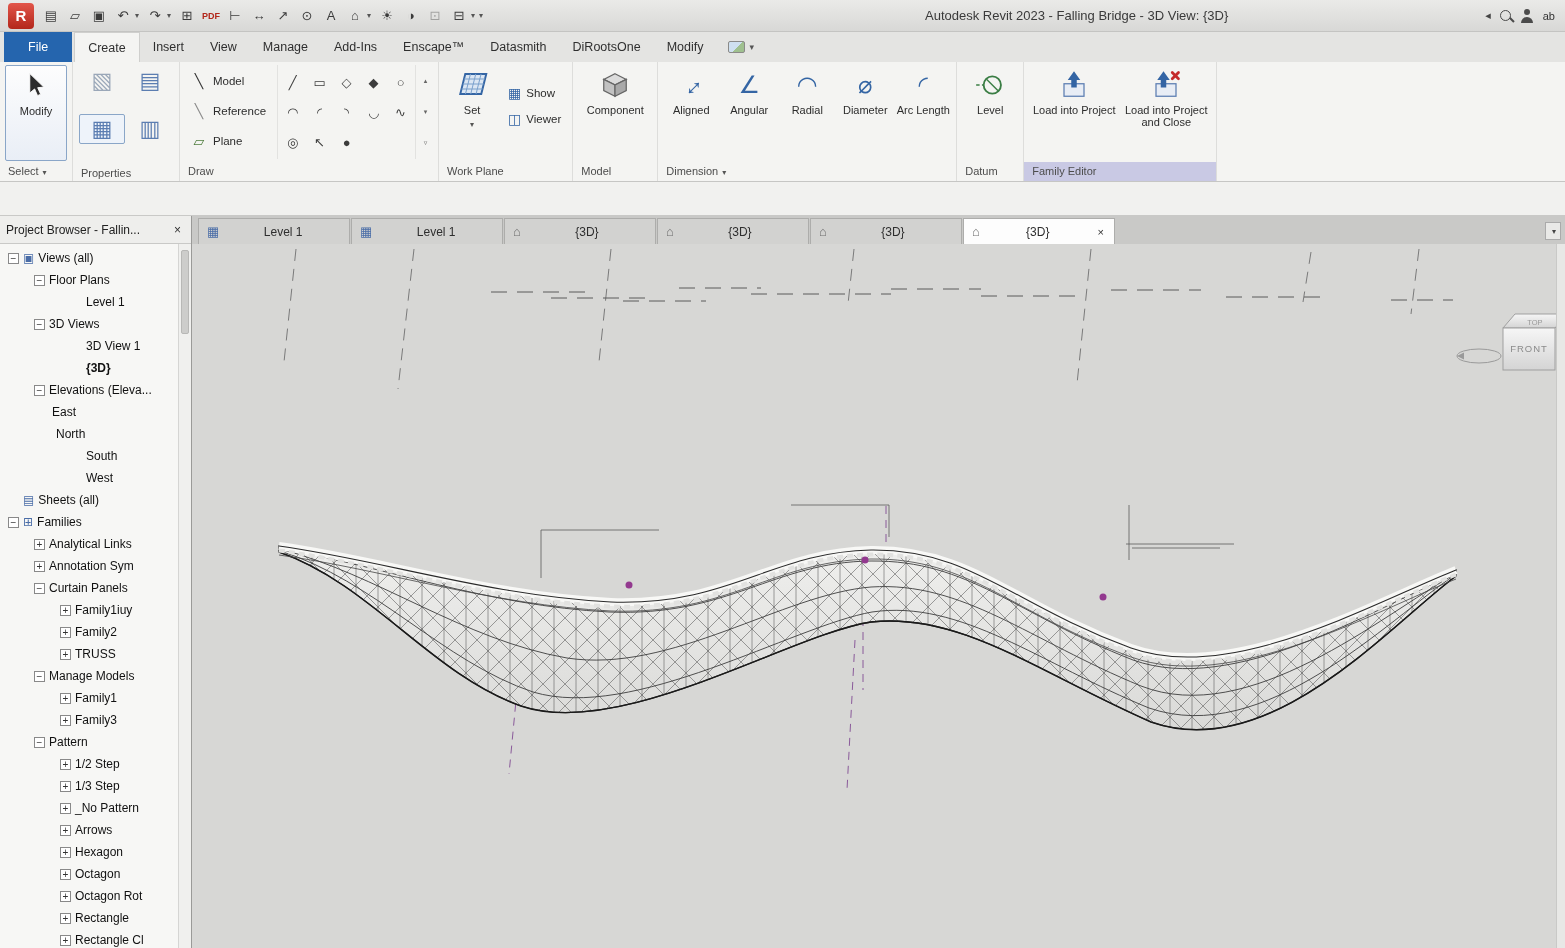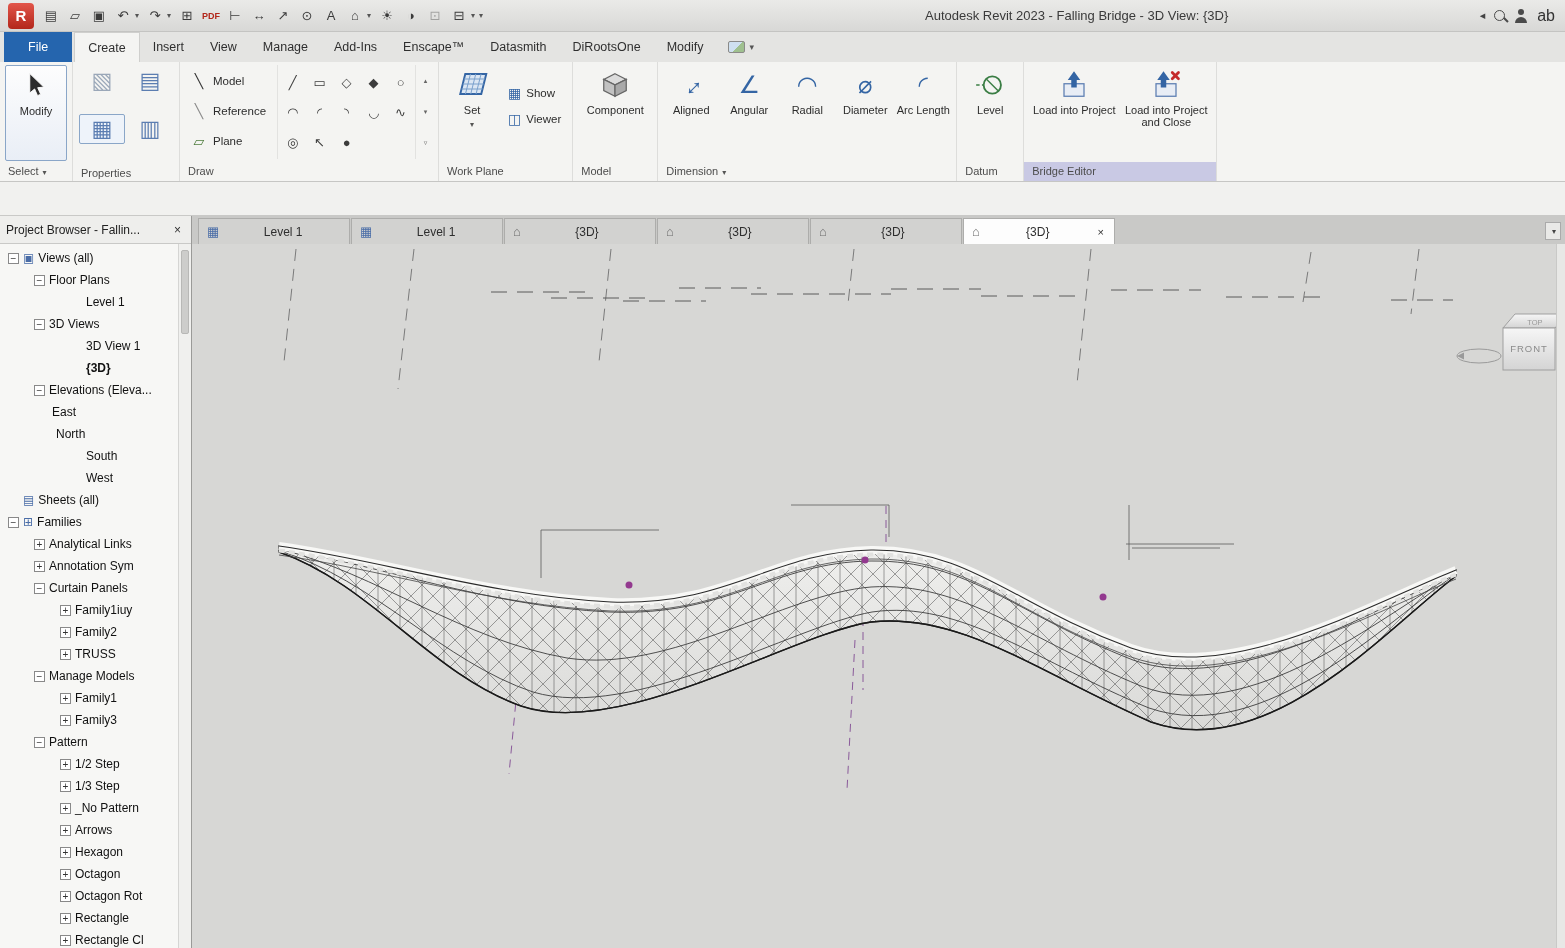--- a/index.html
+++ b/index.html
@@ -20,21 +20,21 @@
   .qbtn.dd{ min-width:10px; font-size:8px; color:#555; margin-left:-4px; }
   .qbtn.disabled{ opacity:.38; }
   .win-title{ position:absolute; left:925px; top:0; height:32px; line-height:32px; font-size:13px; color:#3a3a3a; white-space:nowrap; }
   .tb-right{ margin-left:auto; display:flex; align-items:center; gap:9px; padding-right:2px; }
   .back-arrow{ font-size:11px; color:#444; }
   .search-ic{ width:11px; height:11px; border:1.6px solid #4a4a4a; border-radius:50%; position:relative; display:inline-block; }
   .search-ic::after{ content:""; position:absolute; width:6px; height:1.6px; background:#4a4a4a; transform:rotate(45deg); right:-5px; bottom:-1px; }
   .user-ic{ width:14px; height:14px; position:relative; display:inline-block; }
   .user-ic::before{ content:""; position:absolute; left:4px; top:0; width:6px; height:6px; border-radius:50%; background:#4a4a4a; }
   .user-ic::after{ content:""; position:absolute; left:1px; bottom:0; width:12px; height:6px; border-radius:6px 6px 0 0; background:#4a4a4a; }
-  .user-label{ font-size:16px; color:#333; }
+  .user-label{ font-size:11px; color:#333; }
 
   
   .tabrow{ height:30px; background:#e4e4e2; display:flex; align-items:stretch; padding-left:4px; flex:none; }
   .rtab{ height:30px; line-height:30px; padding:0 13px; font-size:12.5px; color:#2f2f2f; cursor:default; white-space:nowrap; }
   .rtab.file{ background:var(--file-tab,#2565ae); color:#fff; padding:0 24px; margin-right:2px; }
   .rtab.active{ background:#f4f4f2; border:1px solid #cfcfcd; border-bottom:none; }
   .ribbon-extra{ display:flex; align-items:center; gap:4px; padding:0 12px; border:none; background:transparent; font-size:9px; color:#555; font-family:inherit; }
   .ribbon-extra .pic{ width:17px; height:12px; border:1px solid #8a8a88; border-radius:2px; background:linear-gradient(135deg,#cfe0f0 55%,#9fc08f 55%); }
 
   
@@ -355,21 +355,21 @@
                 <path d="M10 1 L15 8 H12.2 V14 H7.8 V8 H5 Z" fill="#3465a4"></path>
                 <g stroke="#c42b2b" stroke-width="2.2" stroke-linecap="round">
                   <line x1="17" y1="2" x2="22" y2="7"></line>
                   <line x1="22" y1="2" x2="17" y2="7"></line>
                 </g>
               </svg>
           </span>
           <span class="blabel">Load into Project and Close</span>
         </button>
       </div>
-      <div class="panel-label fe" data-name="family-editor-panel-label">Bridge Editor</div>
+      <div class="panel-label fe" data-name="family-editor-panel-label">Family Editor</div>
     </div>
 
   </div>
 
   <div class="optionsbar" data-name="options-bar"></div>
 
   <div class="main">
 
     <div class="browser" data-name="project-browser">
       <div class="browser-header" data-name="project-browser-header">

